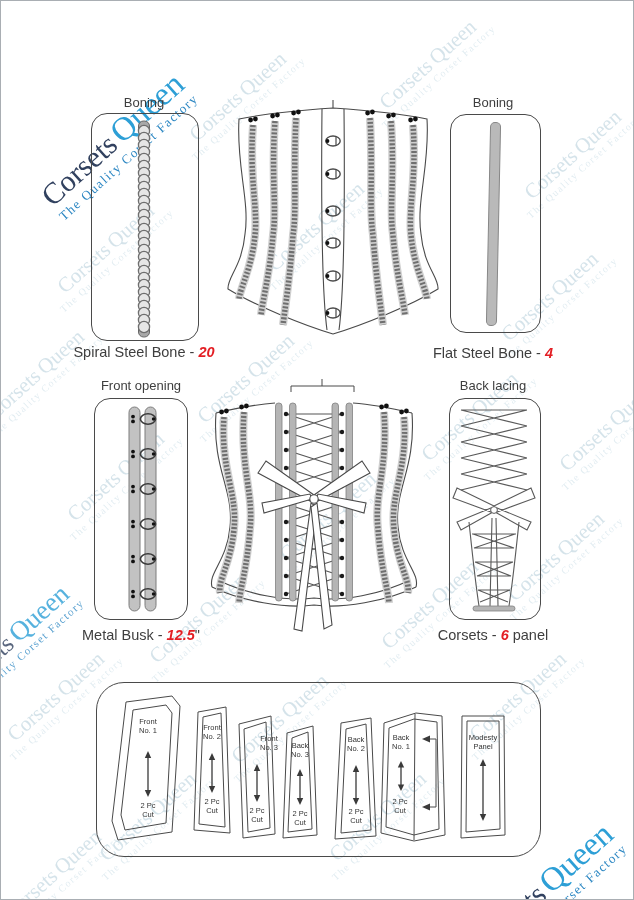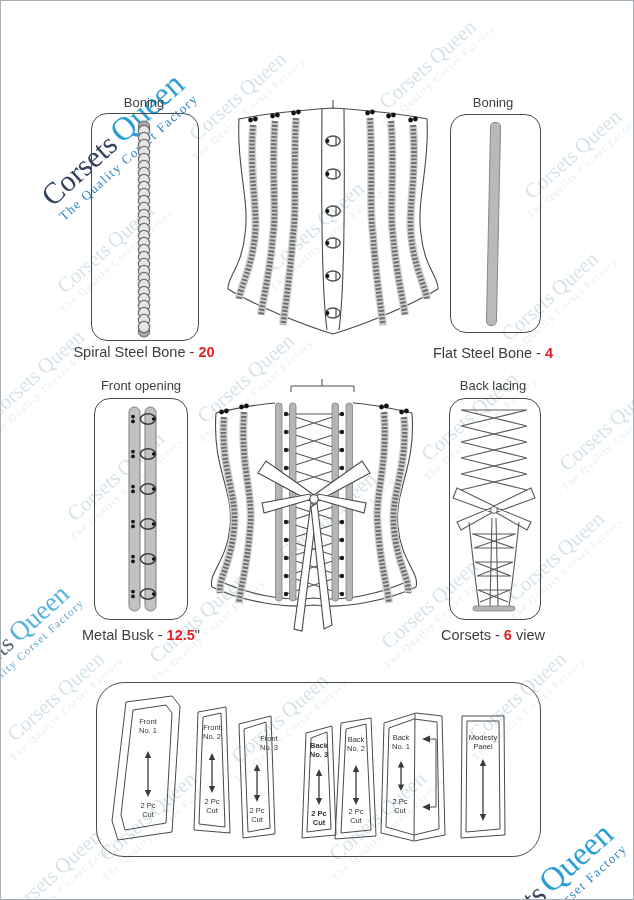--- a/index.html
+++ b/index.html
@@ -17,21 +17,21 @@
   .wm-tile{opacity:.55;}
   .wm-big .b1{font-size:30px;}
   .wm-big .b2{font-size:33px;}
   .wm-big .tag{font-size:13px;color:#2c87c3;}
 
   
   .ctext{position:absolute;color:#3e3e3e;text-align:center;z-index:2;}
   .title{font-size:17px;letter-spacing:.2px;}
   .h2{font-size:13px;}
   .cap{font-size:14.5px;}
-  .cap .red{color:var(--red,#e31e24);font-weight:bold;}
+  .cap .red{color:var(--red,#e31e24);font-weight:bold;font-style:italic;}
 
   
   .rbox{position:absolute;border:1px solid #4a4a4a;border-radius:16px;background:transparent;z-index:1;}
   .svgwrap{position:absolute;z-index:1;}
   svg{display:block;overflow:visible;}
 
   
   .piece{position:absolute;z-index:2;}
   .piece svg{position:absolute;left:0;top:0;}
   .plabel{position:absolute;font-size:7.5px;line-height:1.25;color:#333;text-align:center;z-index:2;}
@@ -241,21 +241,21 @@
         <path d="M12,10 L78,10 M12,10 L78,26 M78,10 L12,26 M12,26 L78,42 M78,26 L12,42 M12,42 L78,58 M78,42 L12,58 M12,58 L78,74 M78,58 L12,74 M12,74 L78,90 M78,74 L12,90"></path>
         <path d="M45,106 L8,88 L4,98 L42,112 Z M45,106 L82,88 L86,98 L48,112 Z M44,112 L12,130 L8,122 L42,108 Z M46,112 L78,130 L82,122 L48,108 Z"></path>
         <path d="M20,122 C24,160 26,180 30,206 M70,122 C66,160 64,180 60,206 M43,118 L41,206 M47,118 L49,206"></path>
         <path d="M23,134 L67,134 M25,148 L65,148 M26,162 L64,162 M28,176 L62,176 M29,190 L61,190 M24,134 L65,148 M66,134 L25,148 M26,162 L62,176 M64,162 L28,176 M29,190 L59,202 M61,190 L31,202"></path>
       </g>
       <circle cx="45" cy="110" r="3.4" fill="#fff" stroke="#5a5a5a"></circle>
       <rect x="24" y="206" width="42" height="5" rx="2.5" fill="#b5b5b5" stroke="#808080" stroke-width=".8"></rect>
     </svg>
   </div>
   <div class="ctext cap" style="left:392px;top:626px;width:200px;">
-    <span>Corsets  - </span><span class="red">6</span><span> view</span>
+    <span>Corsets  - </span><span class="red">6</span><span> panel</span>
   </div>
 
   <div class="svgwrap" style="left:205px;top:378px;">
     <svg width="216" height="264" viewBox="0 0 216 264">
       <path d="M85,13 L85,7 L148,7 L148,13 M116,7 L116,0" fill="none" stroke="#4a4a4a" stroke-width="1"></path>
       <g fill="none" stroke="#4a4a4a" stroke-width="1.1">
         <path d="M10,34 C40,27 55,25 69,24"></path>
         <path d="M206,34 C176,27 161,25 147,24"></path>
         <path d="M10,34 C6,90 28,110 24,148 C21,182 2,194 6,208"></path>
         <path d="M206,34 C210,90 188,110 192,148 C195,182 214,194 210,208"></path>
@@ -374,21 +374,21 @@
       </svg>
     <div class="plabel" style="left:7px;top:22px;width:30px;padding-left:12px;">Front No. 3</div>
     <svg class="grain" style="left:17px;top:52px;" width="10" height="38">
         <line x1="5" y1="6" x2="5" y2="32" stroke="#3a3a3a" stroke-width="1.3"></line>
         <polygon points="5,0 1.8,7 8.2,7" fill="#3a3a3a"></polygon>
         <polygon points="5,38 1.8,31 8.2,31" fill="#3a3a3a"></polygon>
       </svg>
     <div class="plabel" style="left:11px;top:94px;width:22px;">2 Pc Cut</div>
   </div>
 
-  <div class="piece" style="left:299px;top:722px;width:38px;height:118px;font-weight:bold;">
+  <div class="piece" style="left:280px;top:722px;width:38px;height:118px;">
     <svg width="38" height="118">
         <g fill="none" stroke="#4a4a4a" stroke-width="1">
       <polygon points="6,10 32,3 36,112 2,115"></polygon>
       <polygon points="11,15 27,9 31,106 7,109"></polygon>
         </g>
       </svg>
     <div class="plabel" style="left:4px;top:18px;width:30px;">Back No. 3</div>
     <svg class="grain" style="left:14px;top:46px;" width="10" height="36">
         <line x1="5" y1="6" x2="5" y2="30" stroke="#3a3a3a" stroke-width="1.3"></line>
         <polygon points="5,0 1.8,7 8.2,7" fill="#3a3a3a"></polygon>

